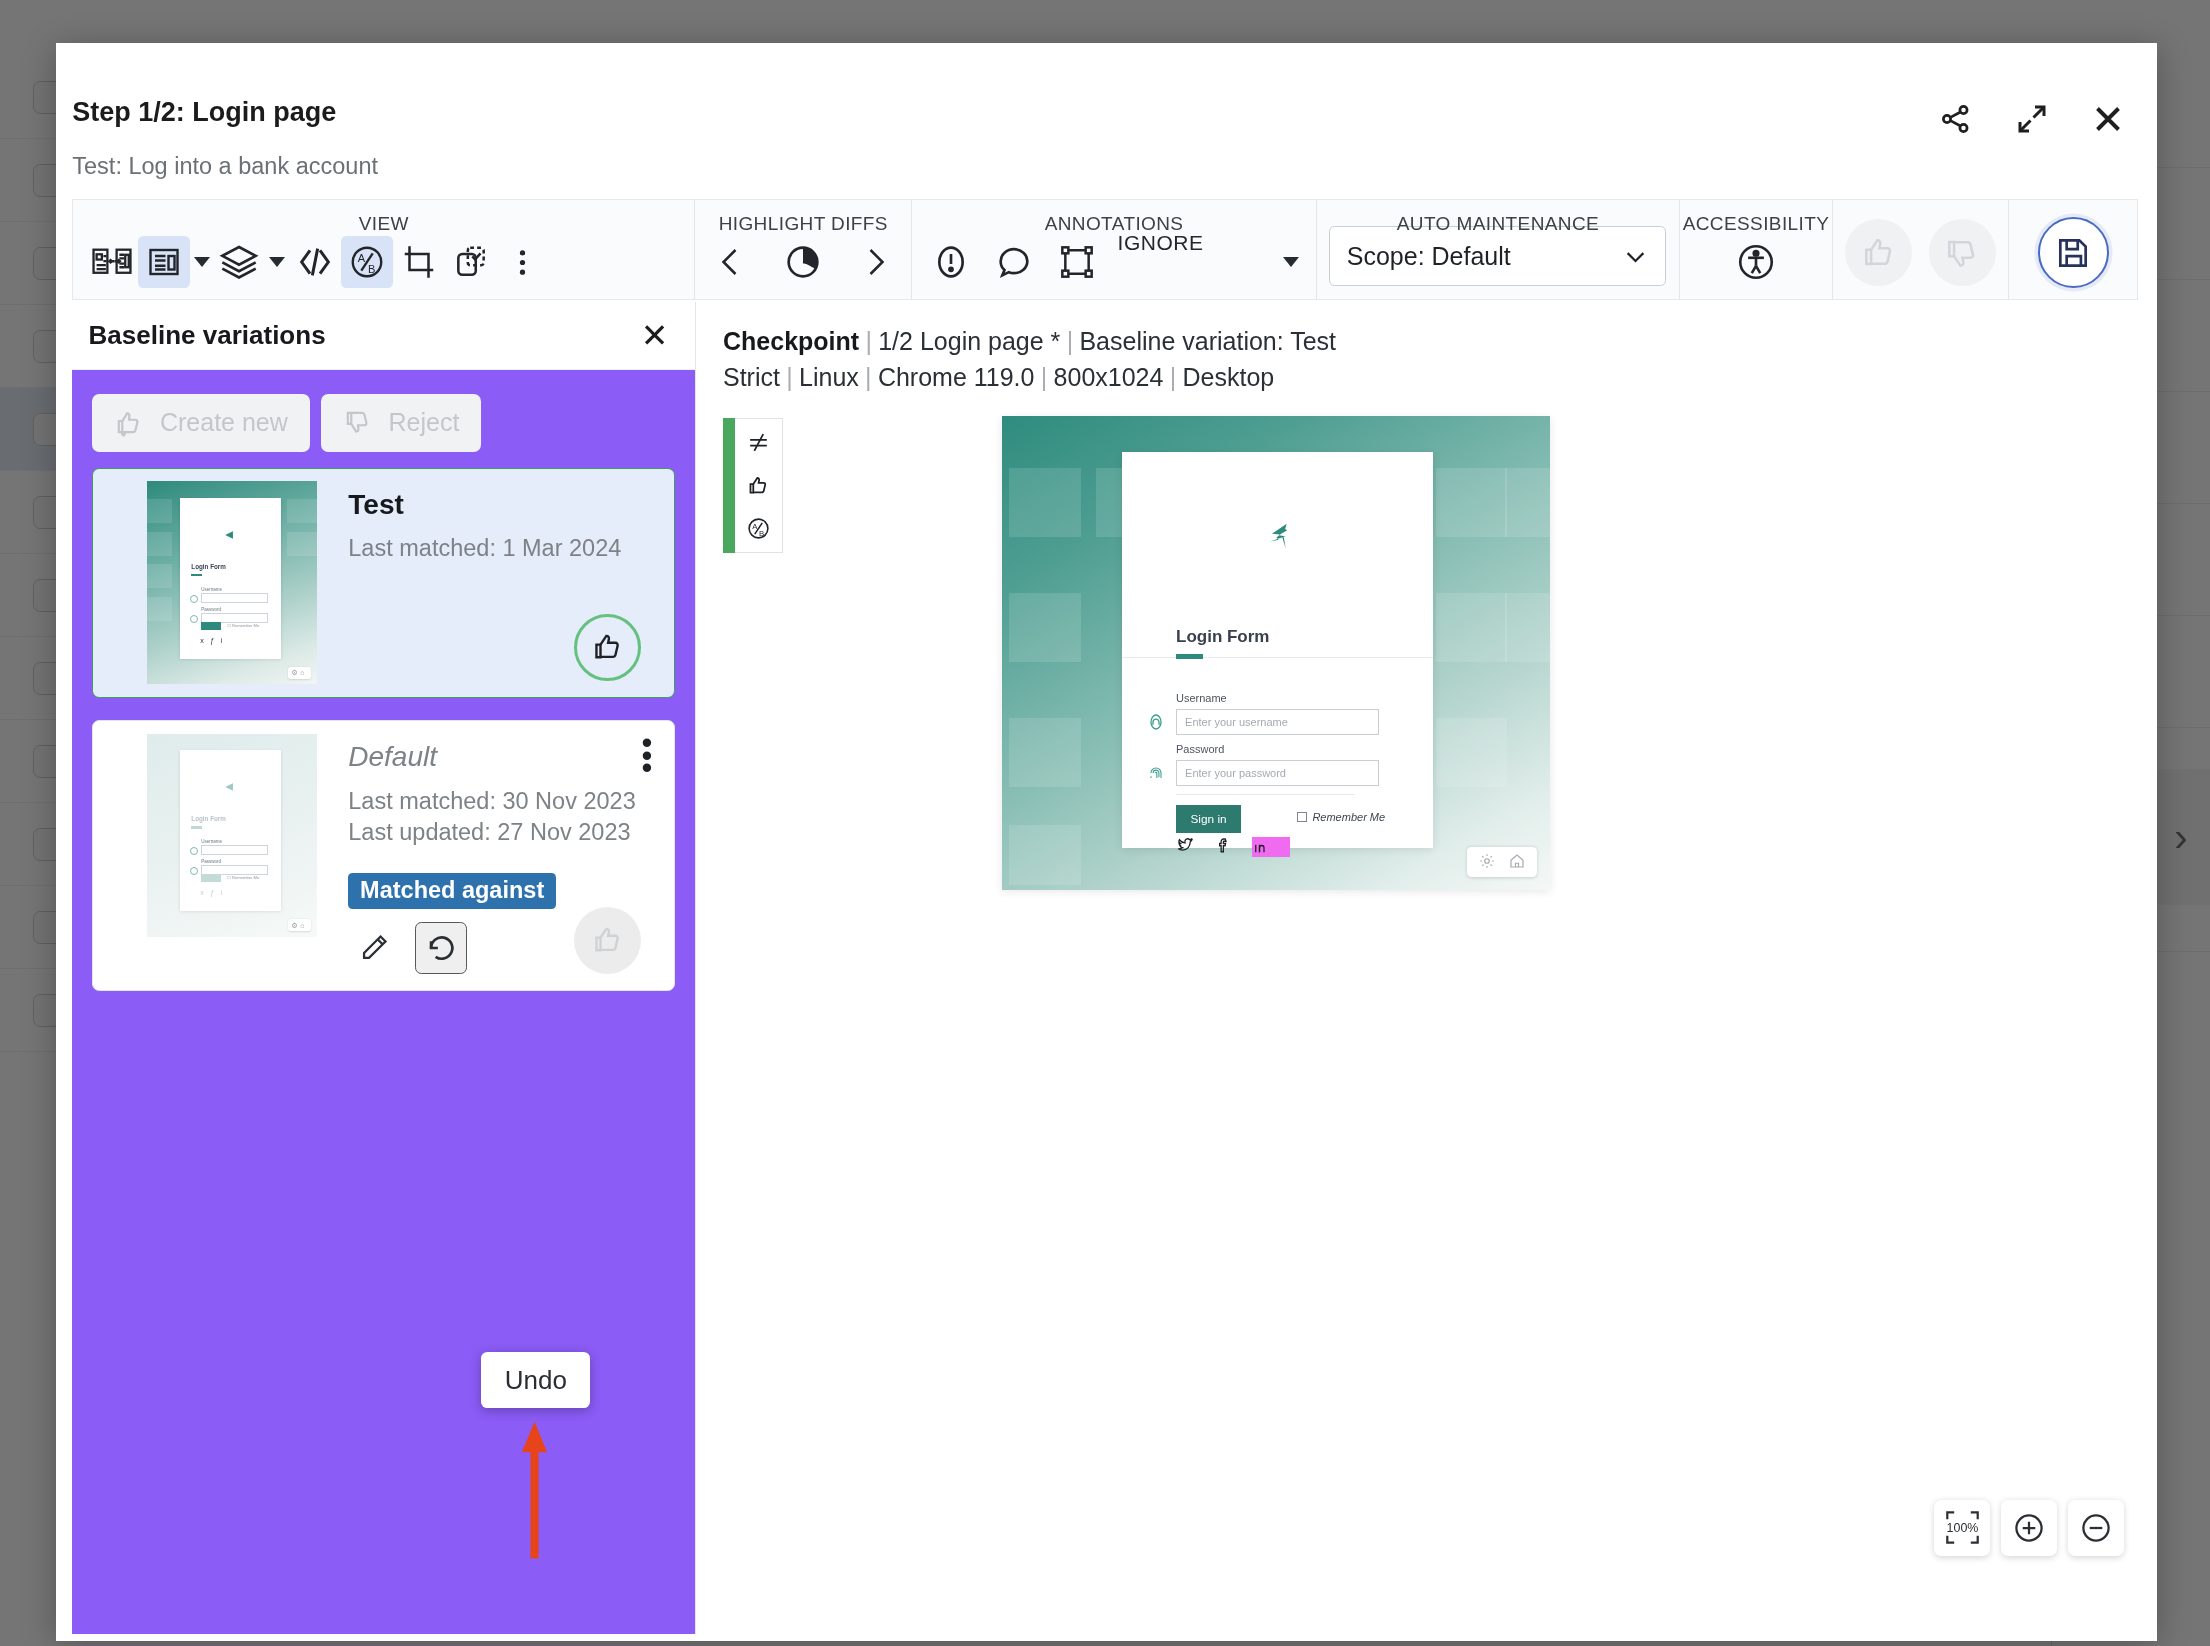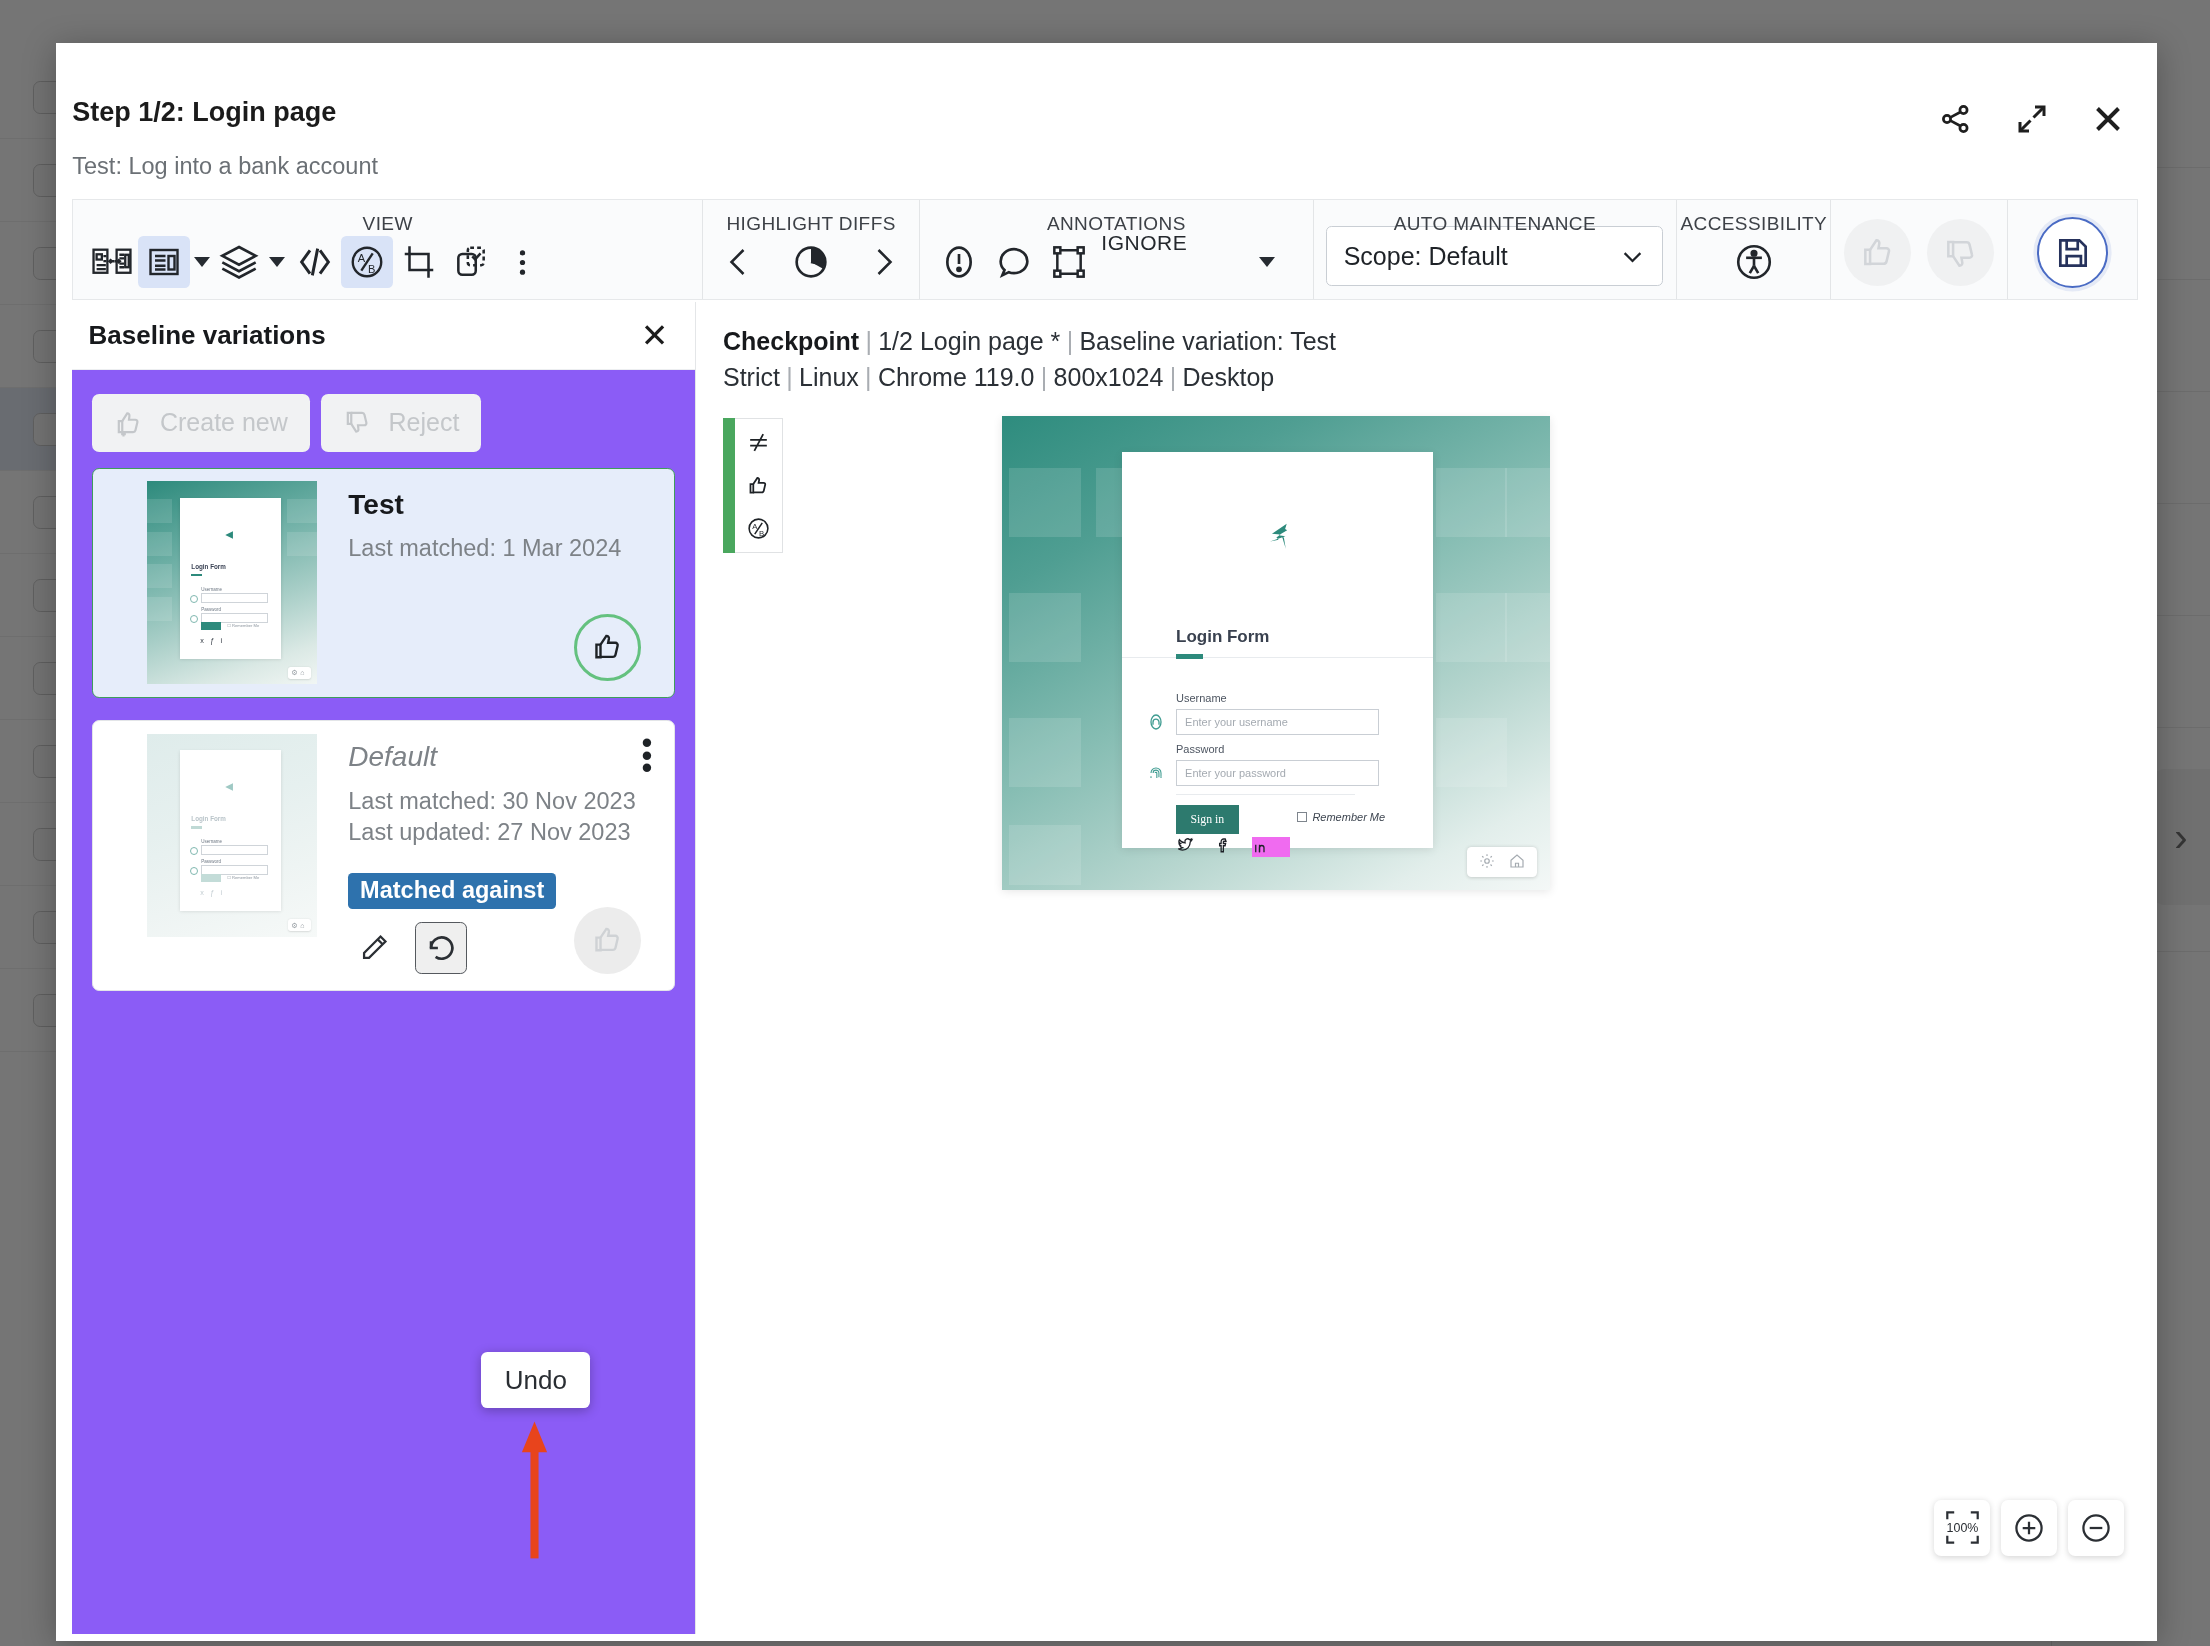--- a/index.html
+++ b/index.html
@@ -468,21 +468,21 @@
           <path d="M12 12 20 13.6"></path>
         </svg>
       </div>
       <div class="tb-btn">
         <svg width="36" height="36" viewBox="0 0 24 24" fill="none" stroke="currentColor" stroke-width="1.7">
             <path d="M9 4l8 8-8 8"></path>
           </svg>
       </div>
     </div>
 
-    <div class="tb-group" style="width:407px; justify-content:flex-start; gap:3px;">
+    <div class="tb-group" style="width:407px; justify-content:space-between; gap:11px;">
       <div class="tb-label">ANNOTATIONS</div>
       <div class="tb-btn">
         <svg width="40" height="40" viewBox="0 0 24 24" fill="none" stroke="currentColor" stroke-width="1.6">
           <ellipse cx="12" cy="12" rx="7" ry="8.6"></ellipse>
             <path d="M12 7.2v6"></path>
             <circle cx="12" cy="16.4" r="0.95" fill="currentColor"></circle>
         </svg>
       </div>
       <div class="tb-btn">
         <svg width="40" height="40" viewBox="0 0 24 24" fill="none" stroke="currentColor" stroke-width="1.6">
@@ -746,21 +746,21 @@
           <svg width="20" height="20" viewBox="0 0 24 24" fill="none" stroke="currentColor" stroke-width="1.3">
             <path d="M6 12a6 6 0 0 1 12 0v4"></path>
               <path d="M8.5 12a3.5 3.5 0 0 1 7 0v5"></path>
             <path d="M11 12a1 1 0 0 1 2 0v6"></path>
               <path d="M6 16v2M18 16v2"></path>
           </svg>
         </div>
         <div class="lc-inp" style="top:308px;">Enter your password</div>
 
         <div class="lc-divider" style="top:342px;"></div>
-        <div class="lc-signin" style="top:353px;font-family:Liberation Serif, serif;">Sign in</div>
+        <div class="lc-signin" style="top:353px;">Sign in</div>
         <div class="lc-remember" style="top:359px;font-style:italic;">
           <i></i>
           <span>Remember Me</span>
         </div>
         <div class="lc-social" style="top:384px;">
           <span>
             <svg width="18" height="18" viewBox="0 0 24 24" fill="none" stroke="currentColor" stroke-width="1.7">
               <path d="M21 5.5a7 7 0 0 1-2.1.6 3.6 3.6 0 0 0 1.6-2 7.3 7.3 0 0 1-2.3.9A3.6 3.6 0 0 0 12 8.3c0 .3 0 .6.1.8A10.3 10.3 0 0 1 4.5 5a3.6 3.6 0 0 0 1.1 4.8 3.5 3.5 0 0 1-1.6-.4 3.6 3.6 0 0 0 2.9 3.5 3.6 3.6 0 0 1-1.6.1 3.6 3.6 0 0 0 3.4 2.5A7.3 7.3 0 0 1 3 17.1 10.3 10.3 0 0 0 8.6 18.8c6.6 0 10.3-5.6 10.3-10.4v-.5A7.3 7.3 0 0 0 21 5.5z"></path>
             </svg>
           </span>

